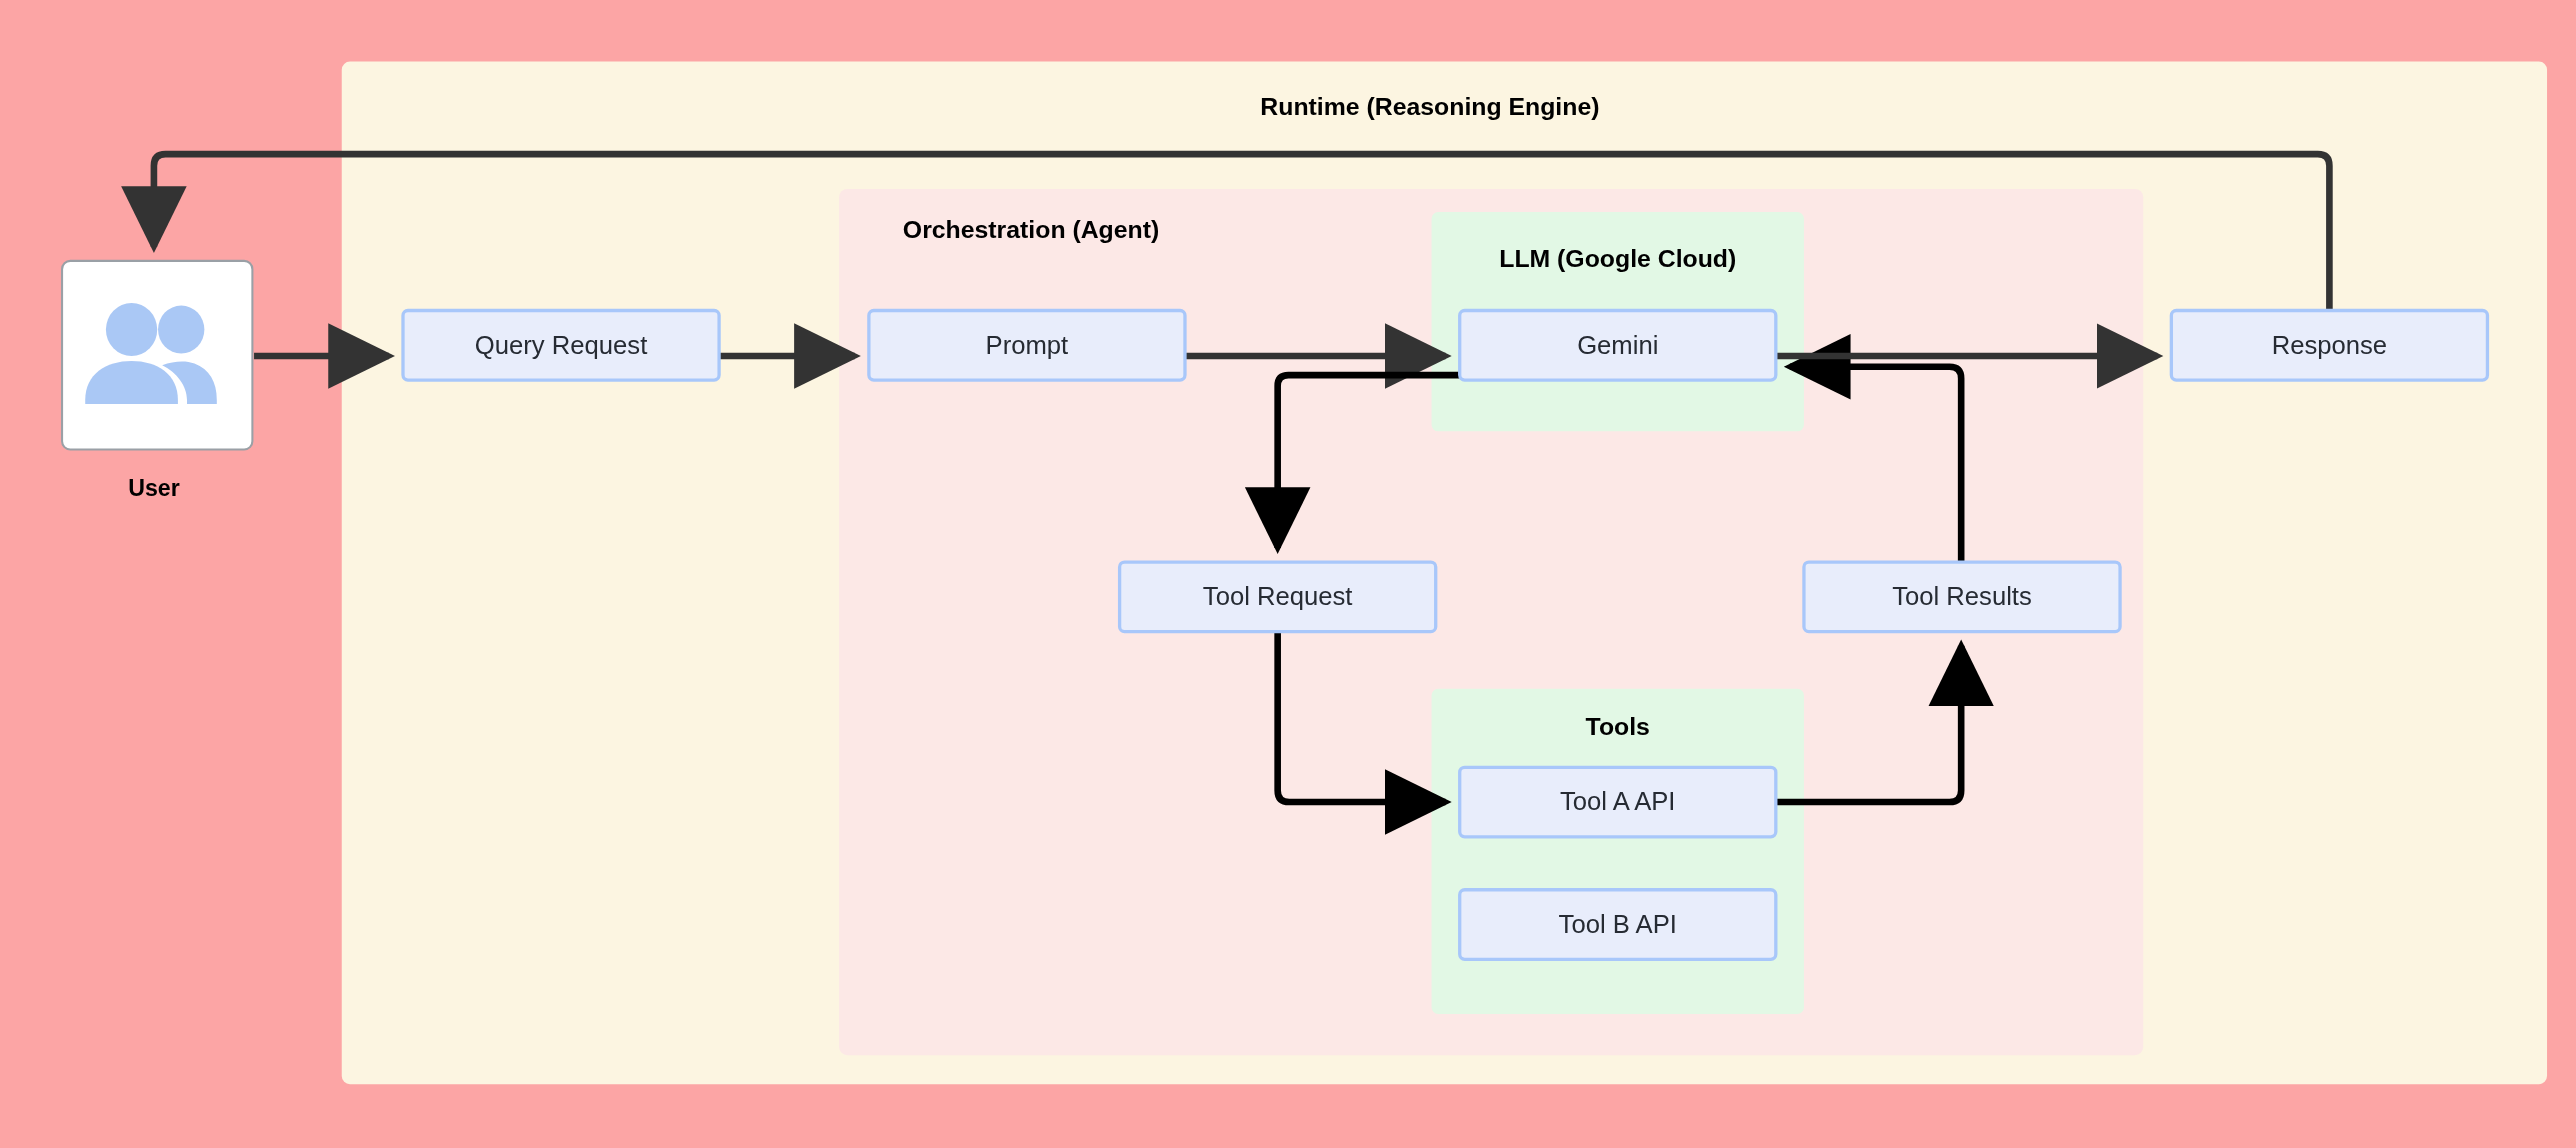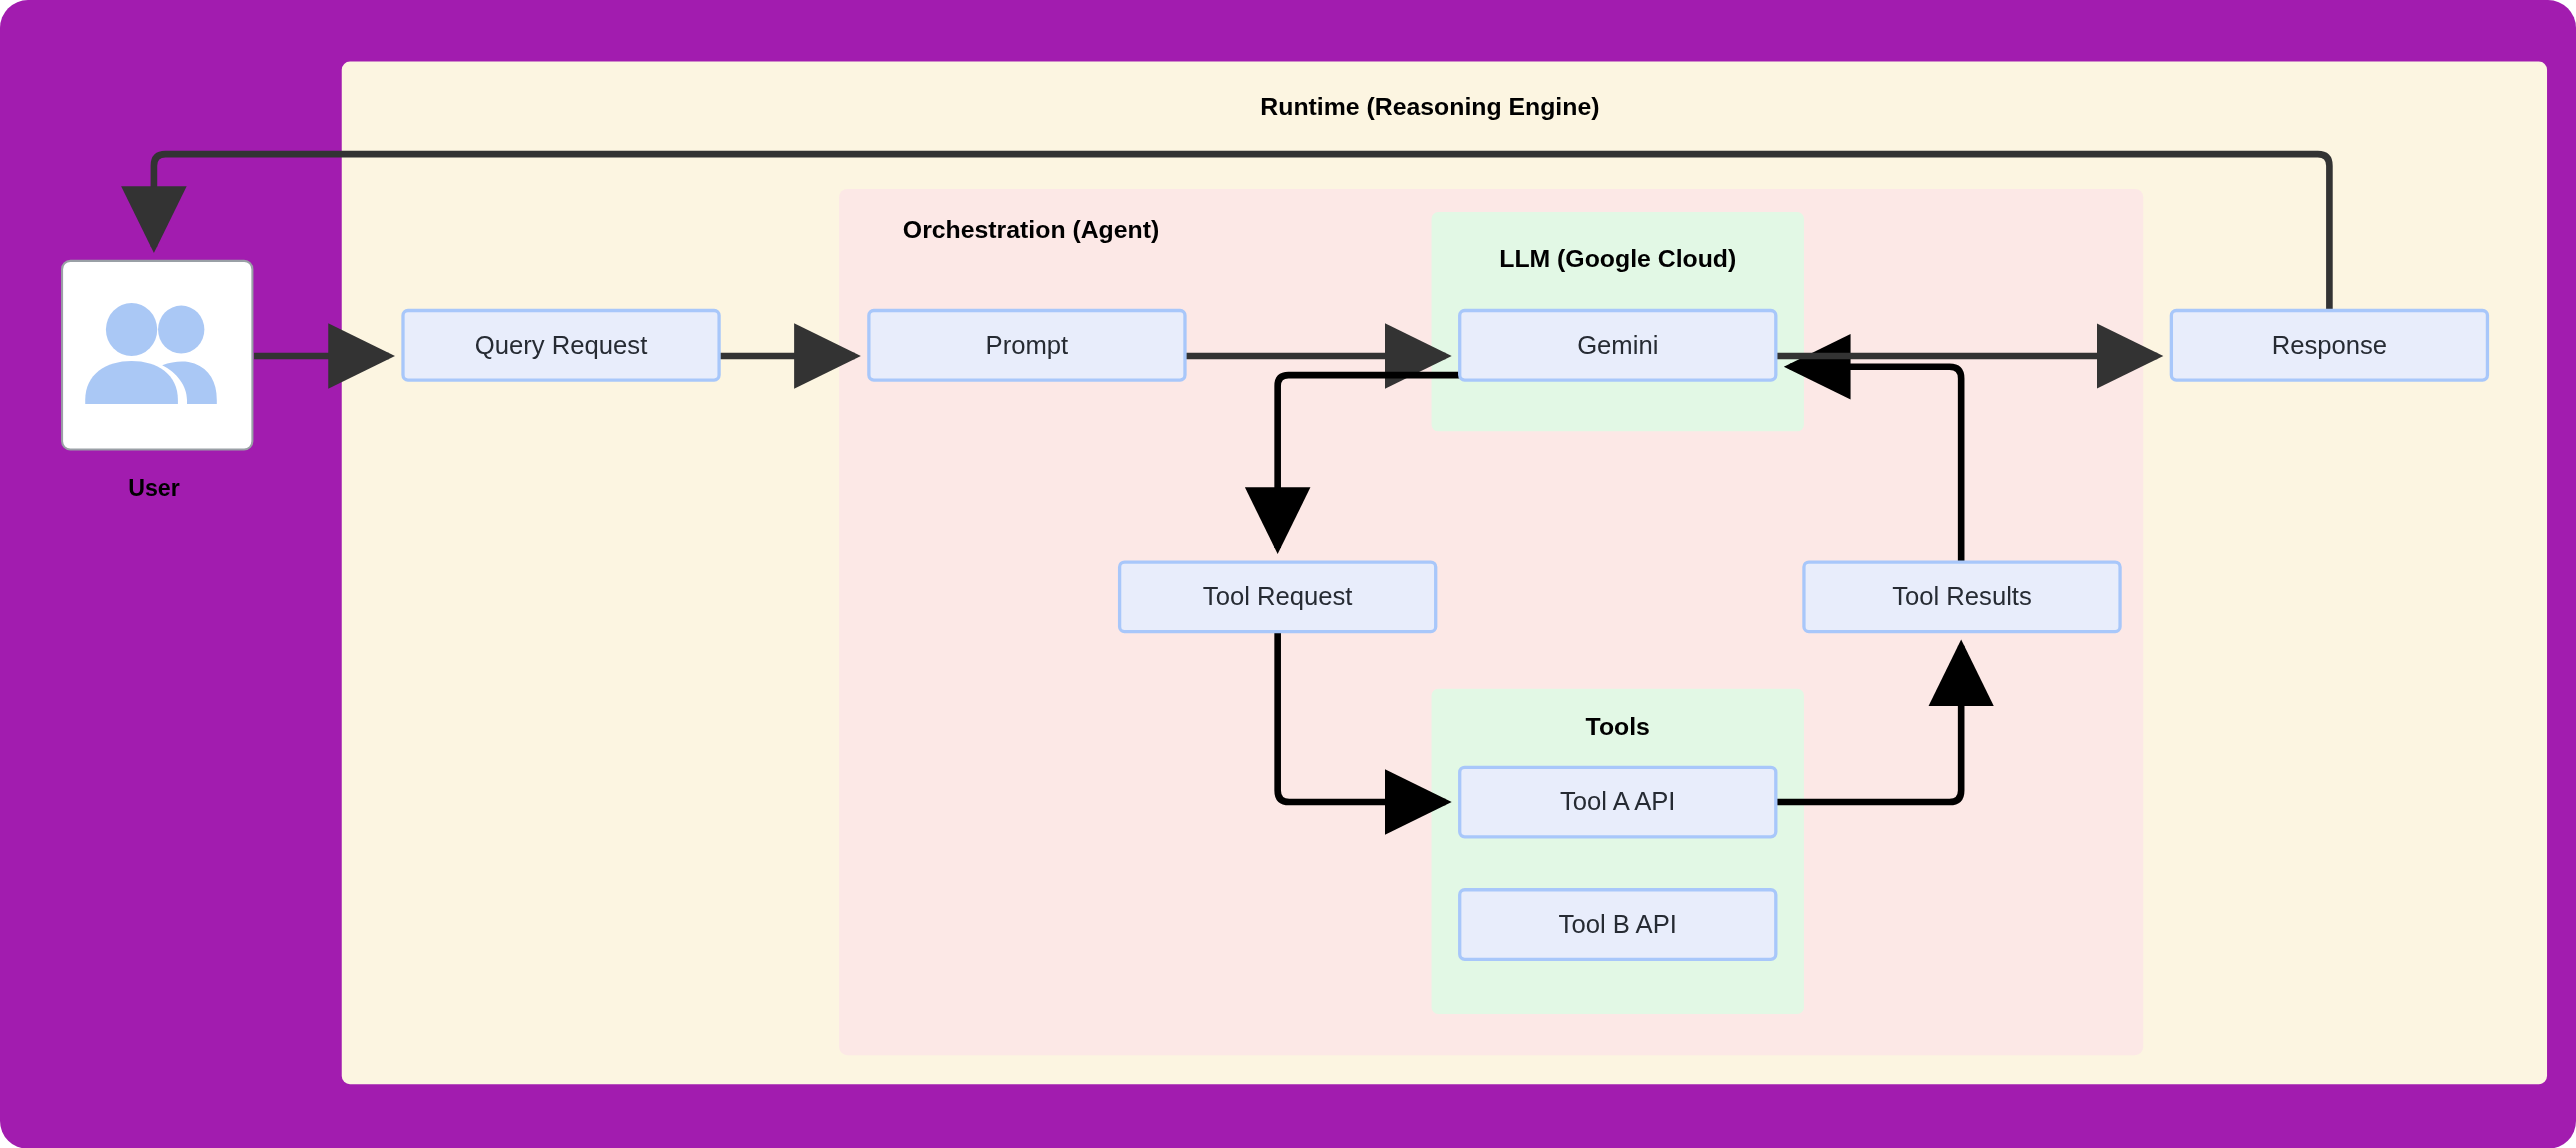--- a/index.html
+++ b/index.html
@@ -10,22 +10,21 @@
   body {
     width: 2576px;
     height: 1149px;
     font-family: "Liberation Sans", sans-serif;
     overflow: hidden;
   }
   #diagram-root {
     position: relative;
     width: 2576px;
     height: 1149px;
-    background: #a21caf;
-    border-radius: 28px;
+    background: #fca5a5;
   }
   svg.layer {
     position: absolute;
     top: 0;
     left: 0;
     width: 2576px;
     height: 1149px;
   }
   .group-title {
     font-family: "Liberation Sans", sans-serif;

